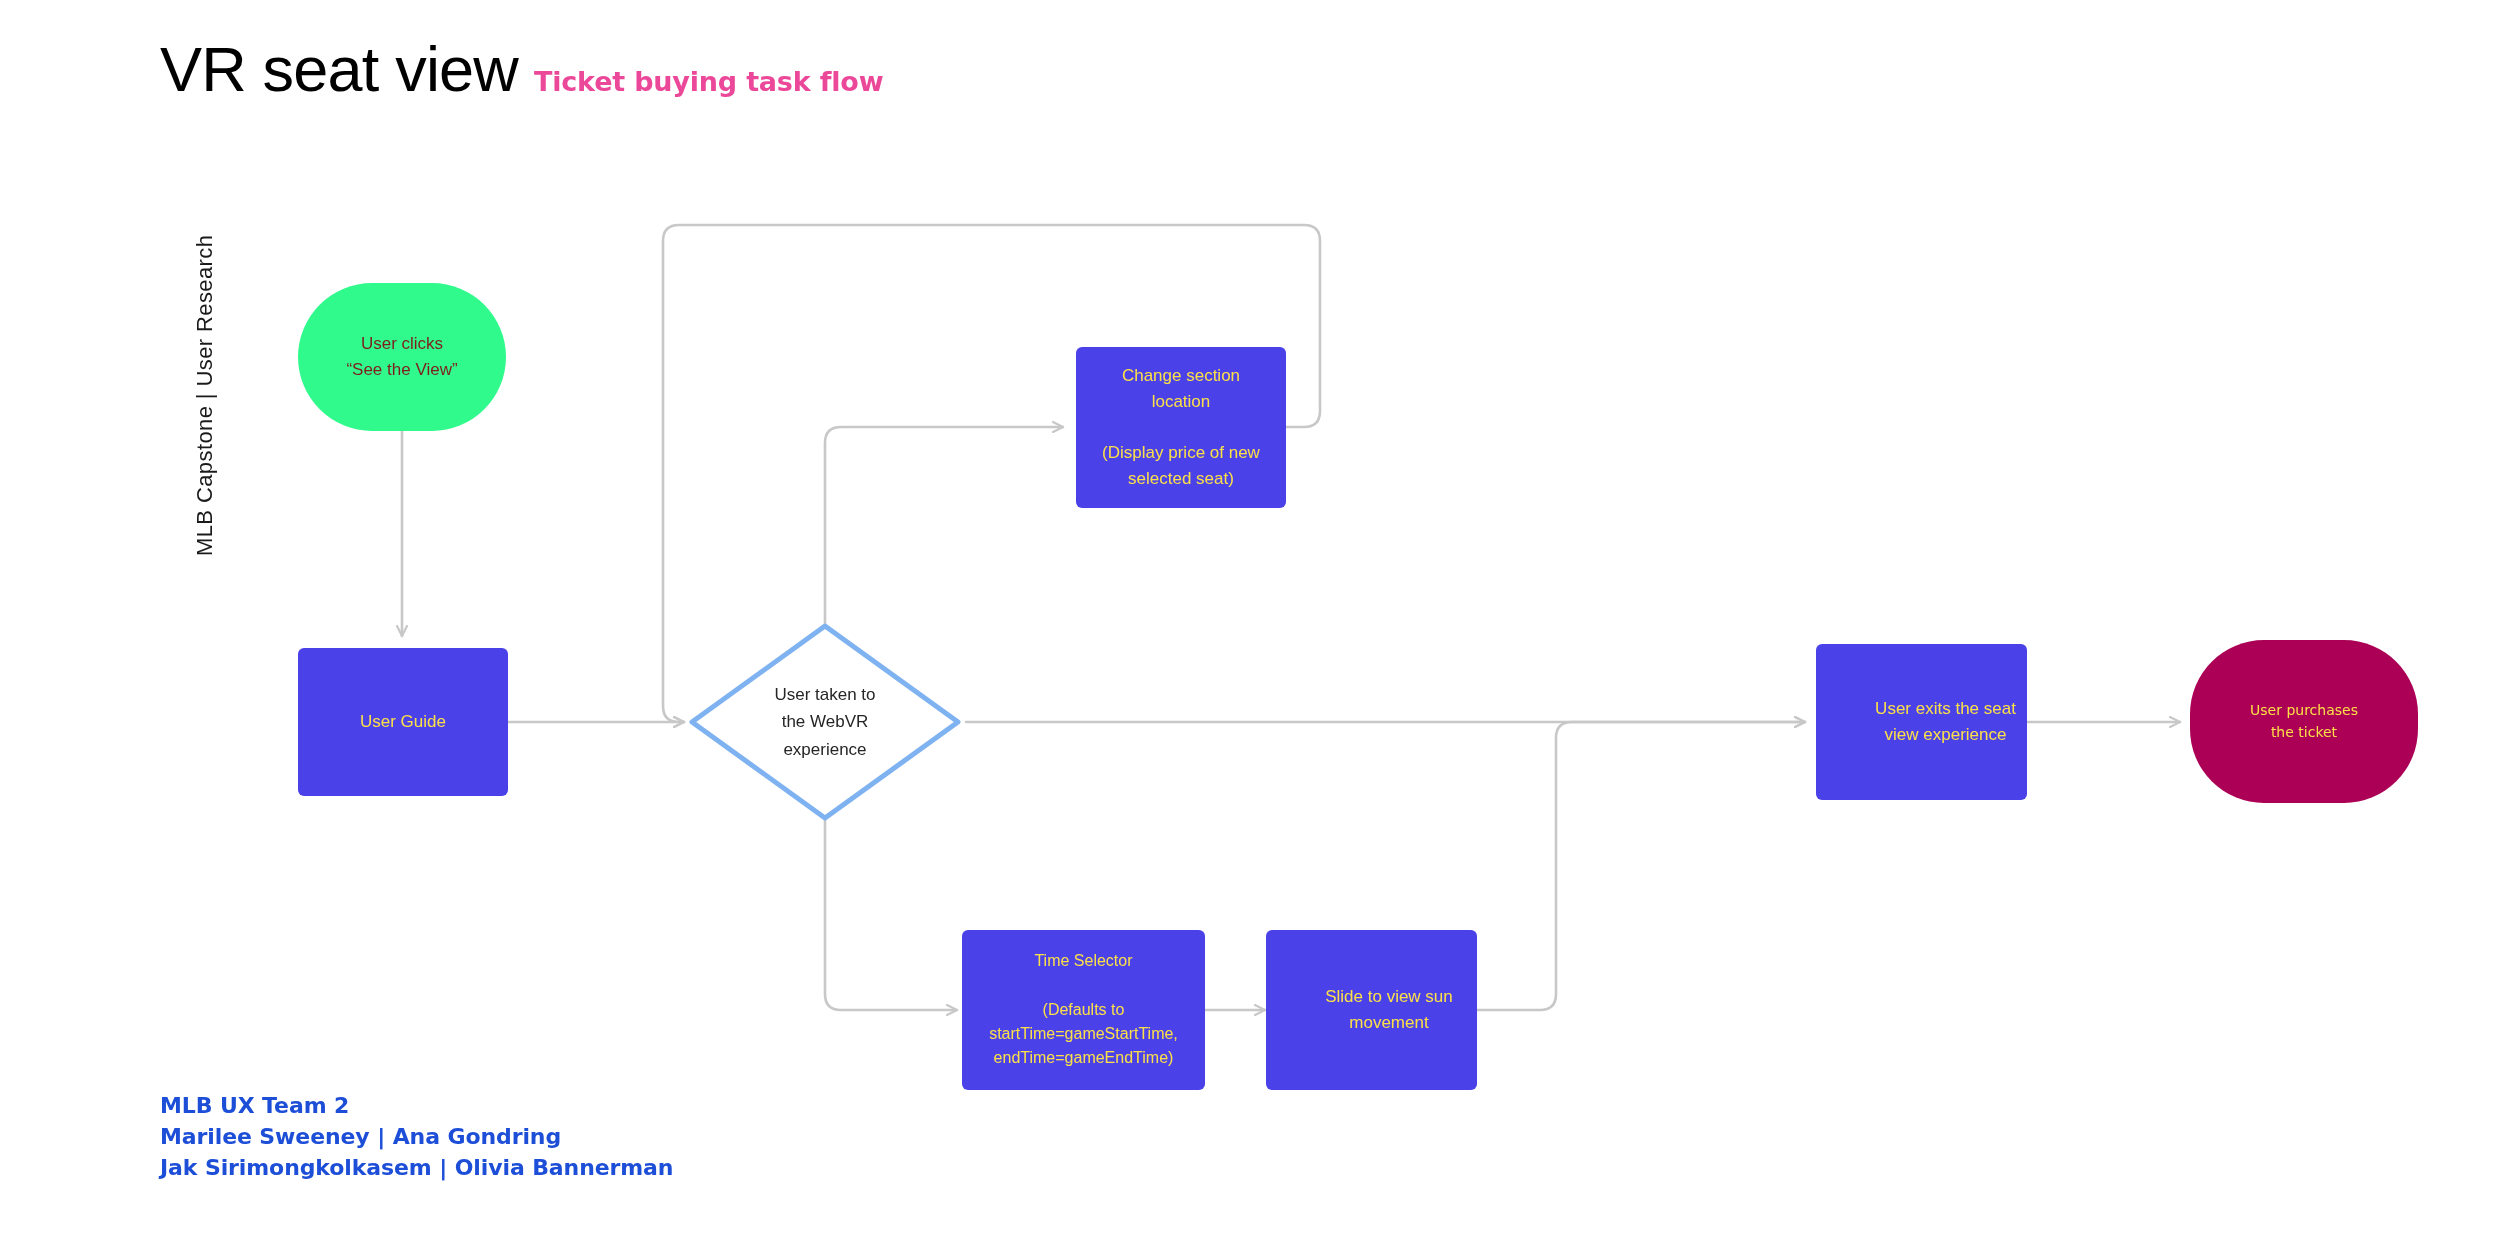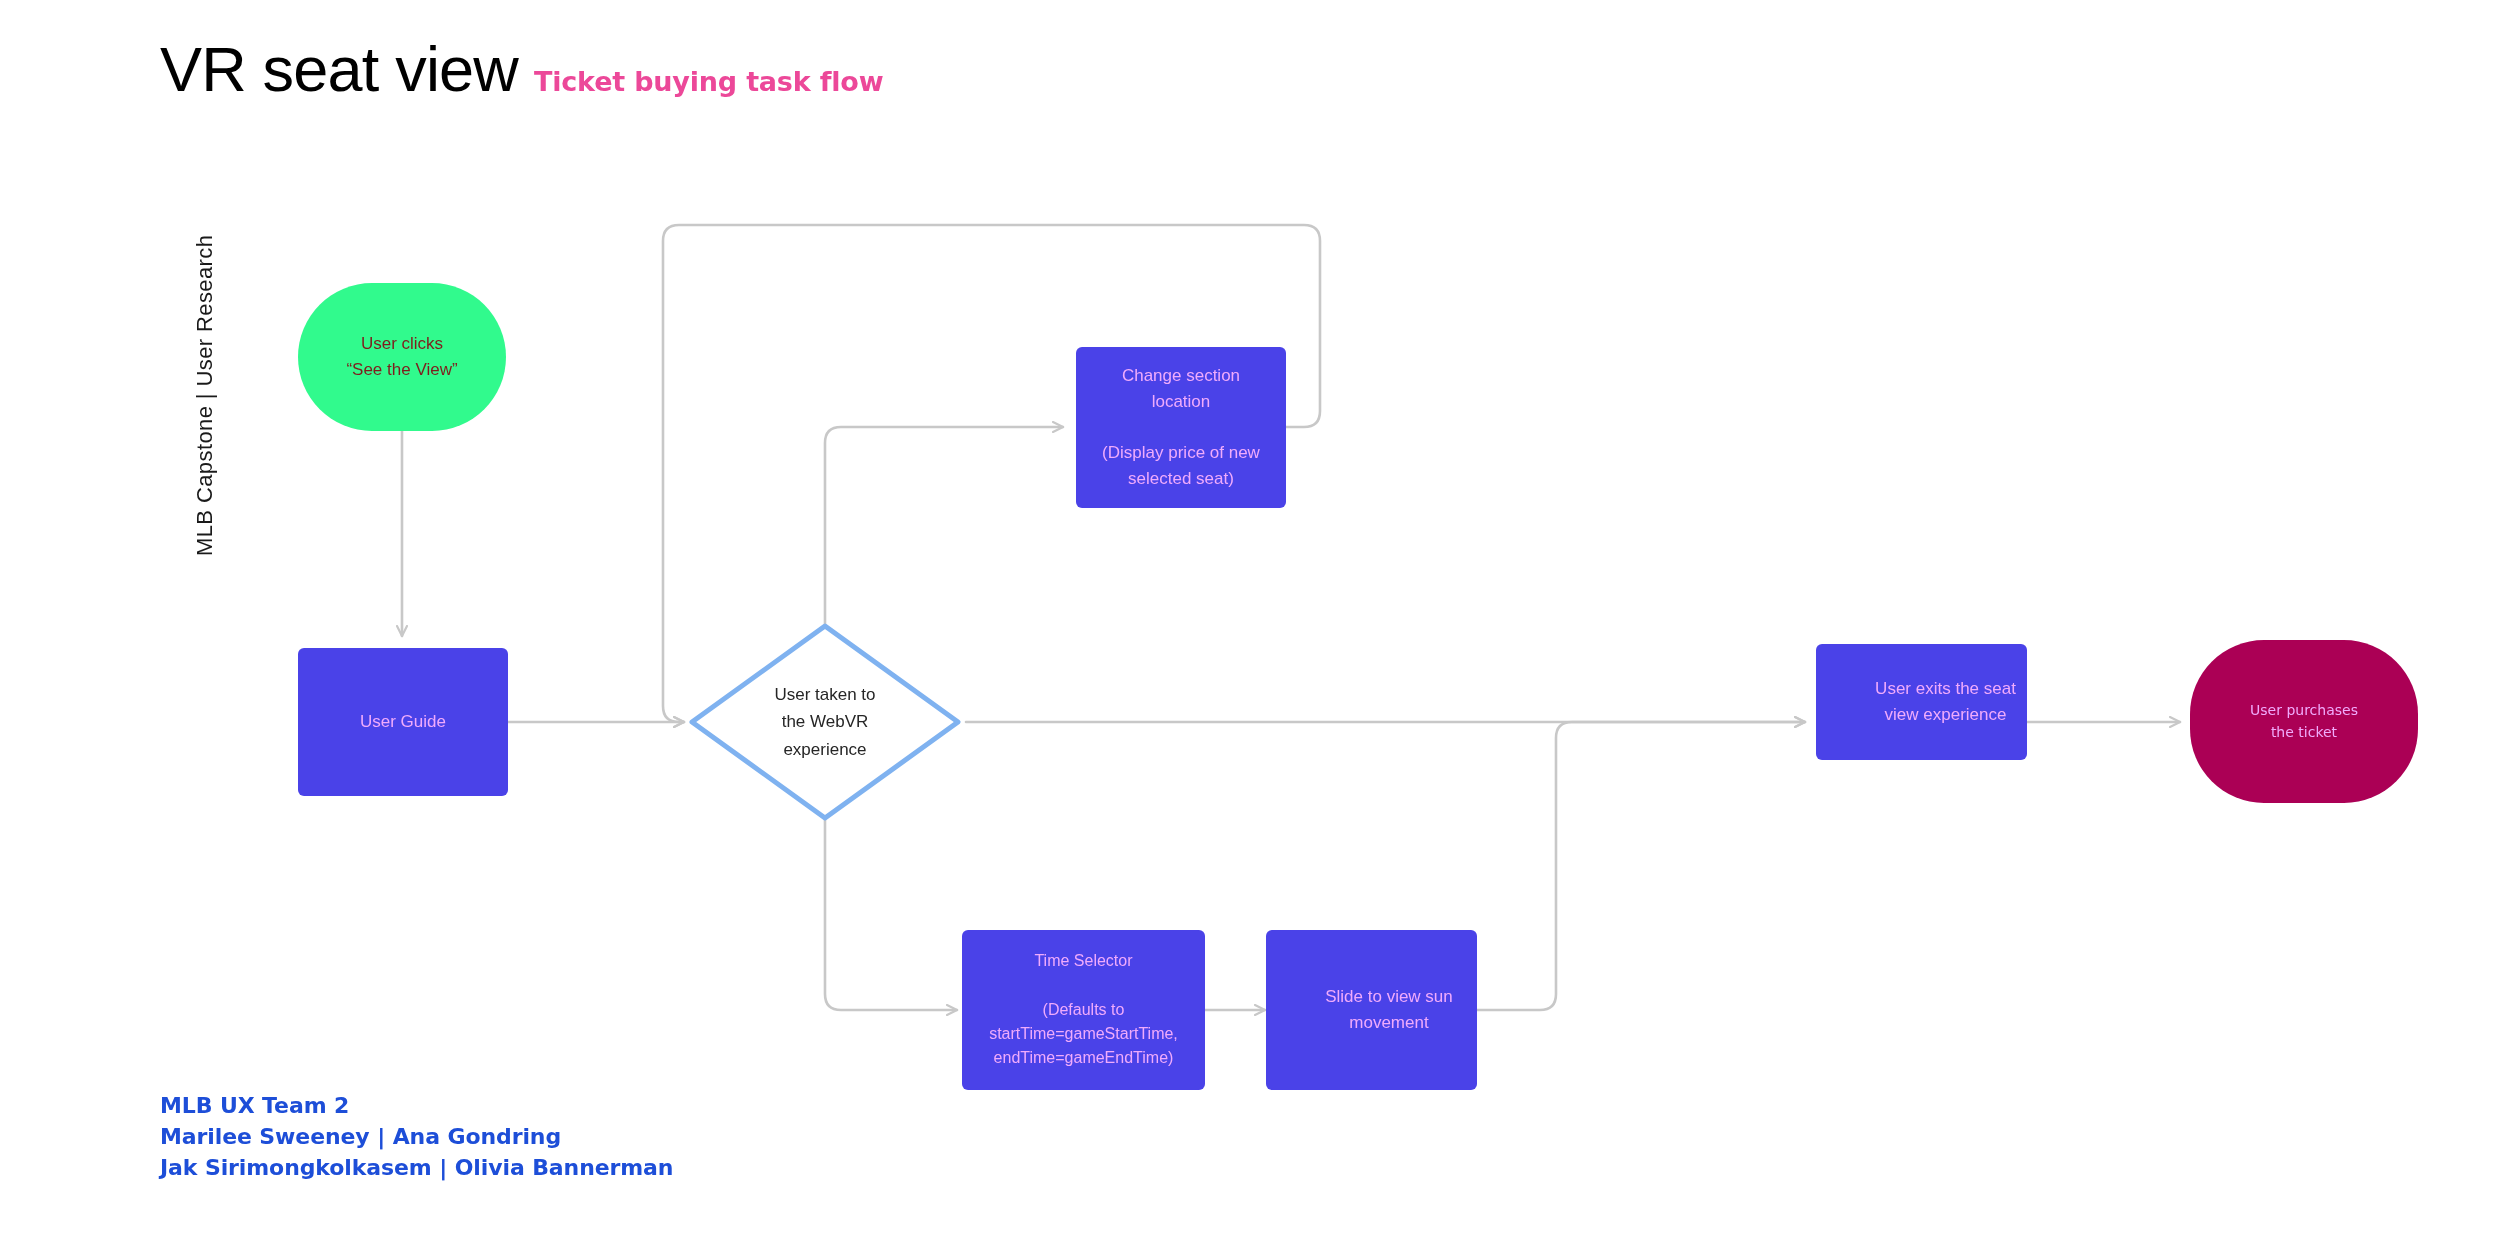--- a/index.html
+++ b/index.html
@@ -92,21 +92,21 @@
   .node {
     position: absolute;
     box-sizing: border-box;
     display: flex;
     align-items: center;
     justify-content: center;
     text-align: center;
     font-family: "Liberation Sans", sans-serif;
     font-size: 17px;
     line-height: 1.52;
-    color: #f0abfc;
+    color: #fde047;
     z-index: 5;
   }
   .node .node-text { padding: 0 10px; white-space: pre-line; }
 
   .node-process {
     background: #4A42E8;
     border-radius: 6px;
   }
   .node-terminal-start {
     background: #31FA8D;
@@ -212,21 +212,21 @@
 (Defaults to
 startTime=gameStartTime,
 endTime=gameEndTime)</span>
 </div>
 
 <div class="node node-process" style="left:1266px; top:930px; width:211px; height:160px;padding-left:35px;">
   <span class="node-text">Slide to view sun
 movement</span>
 </div>
 
-<div class="node node-process" style="left:1816px; top:644px; width:211px; height:116px;padding-left:48px;">
+<div class="node node-process" style="left:1816px; top:644px; width:211px; height:156px;padding-left:48px;">
   <span class="node-text">User exits the seat
 view experience</span>
 </div>
 
 <div class="node node-terminal-end" style="left:2190px; top:640px; width:228px; height:163px;">
   <span class="node-text">User purchases
 the ticket</span>
 </div>
 
 <div class="credits">

